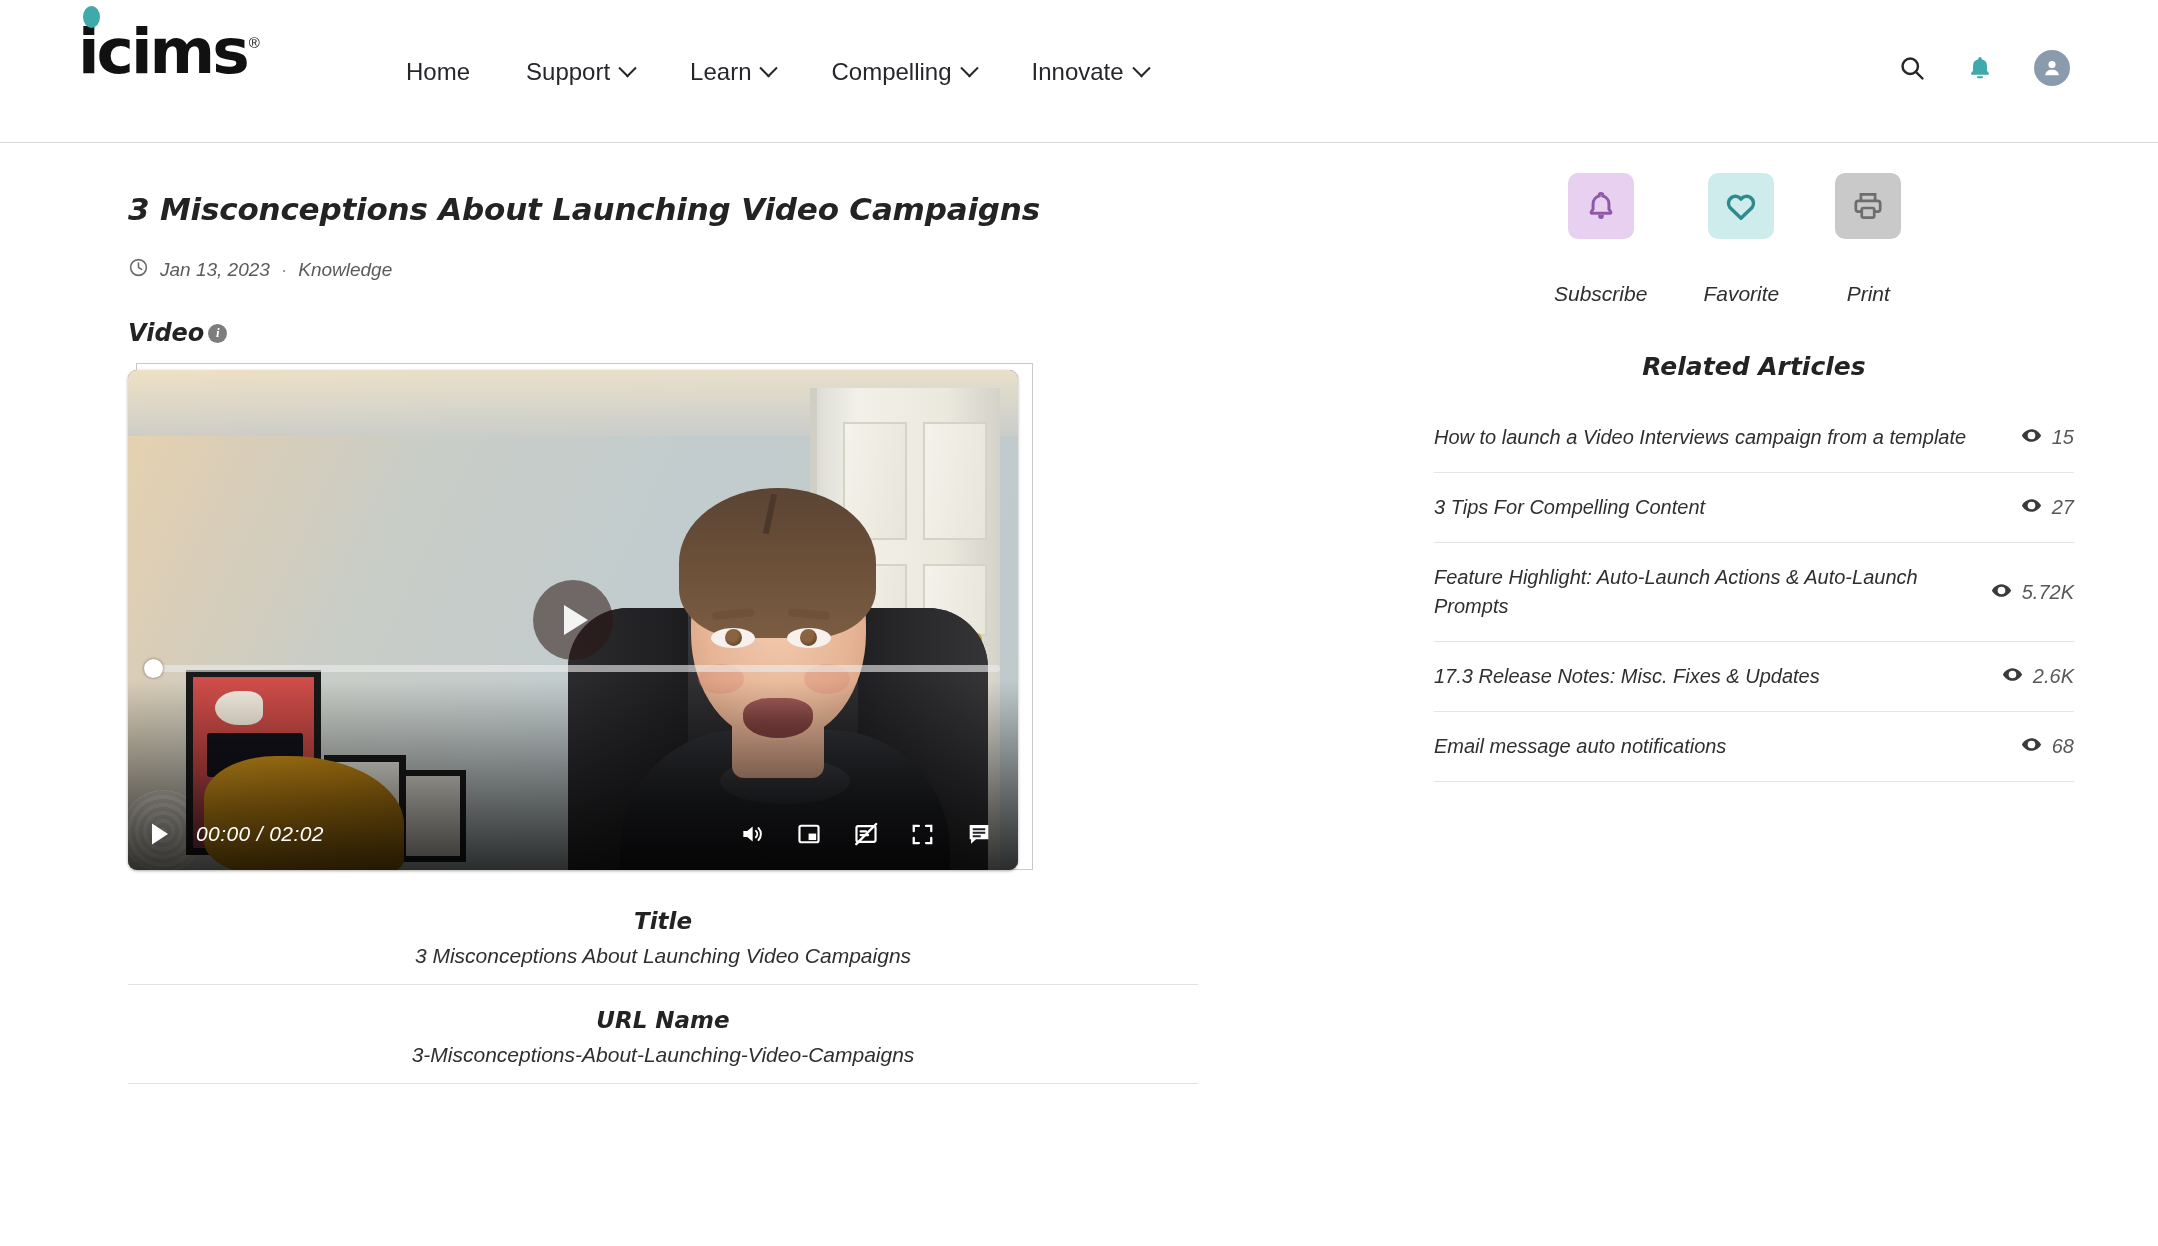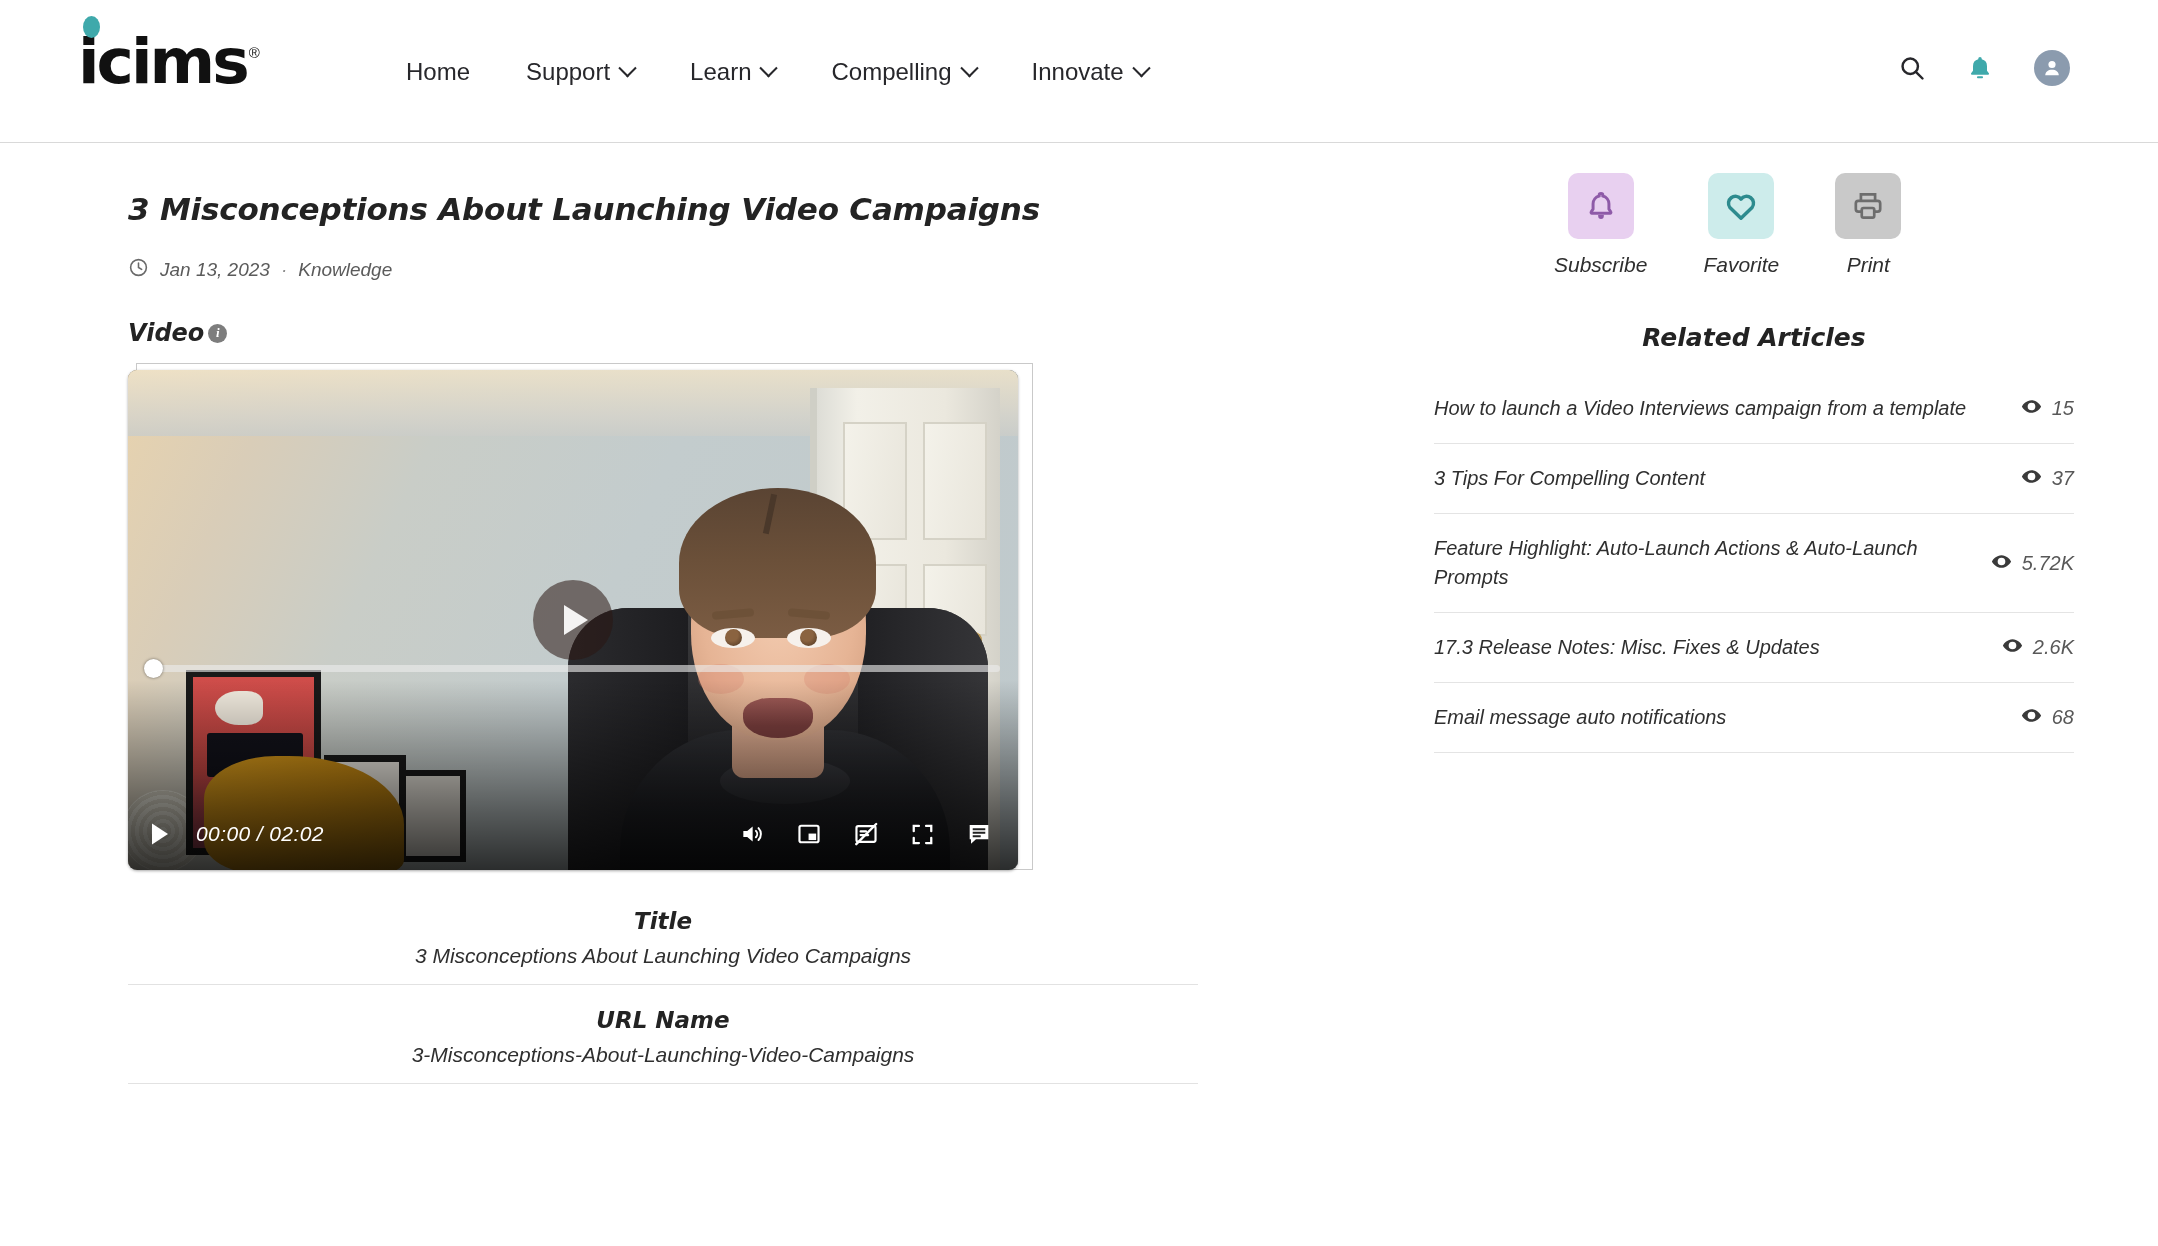--- a/index.html
+++ b/index.html
@@ -17,21 +17,21 @@
     position: relative;
     height: 143px;
     background: #ffffff;
     border-bottom: 1px solid #d9d9d9;
     display: flex;
     align-items: center;
   }
   .logo-wrap {
     position: absolute;
     left: 78px;
-    top: 30px;
+    top: 20px;
     display: flex;
     align-items: flex-start;
   }
   .logo-text {
     font-size: 63px;
     font-weight: 700;
     letter-spacing: -3px;
     color: #111111;
     line-height: 1;
     position: relative;
@@ -378,21 +378,21 @@
   .side-col {
     position: absolute;
     left: 1434px; top: 30px;
     width: 640px;
   }
   .action-tiles {
     display:flex; gap: 56px;
     margin-left: 120px;
     margin-bottom: 46px;
   }
-  .tile-item { display:flex; flex-direction:column; align-items:center; cursor:pointer; }
+  .tile-item { display:flex; flex-direction:column; align-items:center; cursor:pointer;gap:29px; }
   .tile {
     width: 66px; height: 66px;
     border-radius: 10px;
     display:flex; align-items:center; justify-content:center;
   }
   .tile-label { margin-top: 14px; font-size: 21px; color: #2f2f2f; }
 
   .related-head {
     font-size: 25px; font-weight:700; color:#232323;
     margin-bottom: 22px;
@@ -667,21 +667,21 @@
 
     <div class="rel-item">
       <div class="rel-title">3 Tips For Compelling Content</div>
       <div class="rel-views">
         <span>
           <svg width="23" height="23" viewBox="0 0 24 24" fill="#3a3a3a">
             <path d="M12 5.4c-5 0-9 4.2-10 6.6 1 2.4 5 6.6 10 6.6s9-4.2 10-6.6c-1-2.4-5-6.6-10-6.6zm0 10.6a4 4 0 1 1 0-8 4 4 0 0 1 0 8z"></path>
             <circle cx="12" cy="12" r="2.1" fill="#ffffff"></circle>
           </svg>
         </span>
-        <span class="rel-count">37</span>
+        <span class="rel-count">27</span>
       </div>
     </div>
 
     <div class="rel-item">
       <div class="rel-title">Feature Highlight: Auto-Launch Actions &amp; Auto-Launch Prompts</div>
       <div class="rel-views">
         <span>
           <svg width="23" height="23" viewBox="0 0 24 24" fill="#3a3a3a">
             <path d="M12 5.4c-5 0-9 4.2-10 6.6 1 2.4 5 6.6 10 6.6s9-4.2 10-6.6c-1-2.4-5-6.6-10-6.6zm0 10.6a4 4 0 1 1 0-8 4 4 0 0 1 0 8z"></path>
             <circle cx="12" cy="12" r="2.1" fill="#ffffff"></circle>

